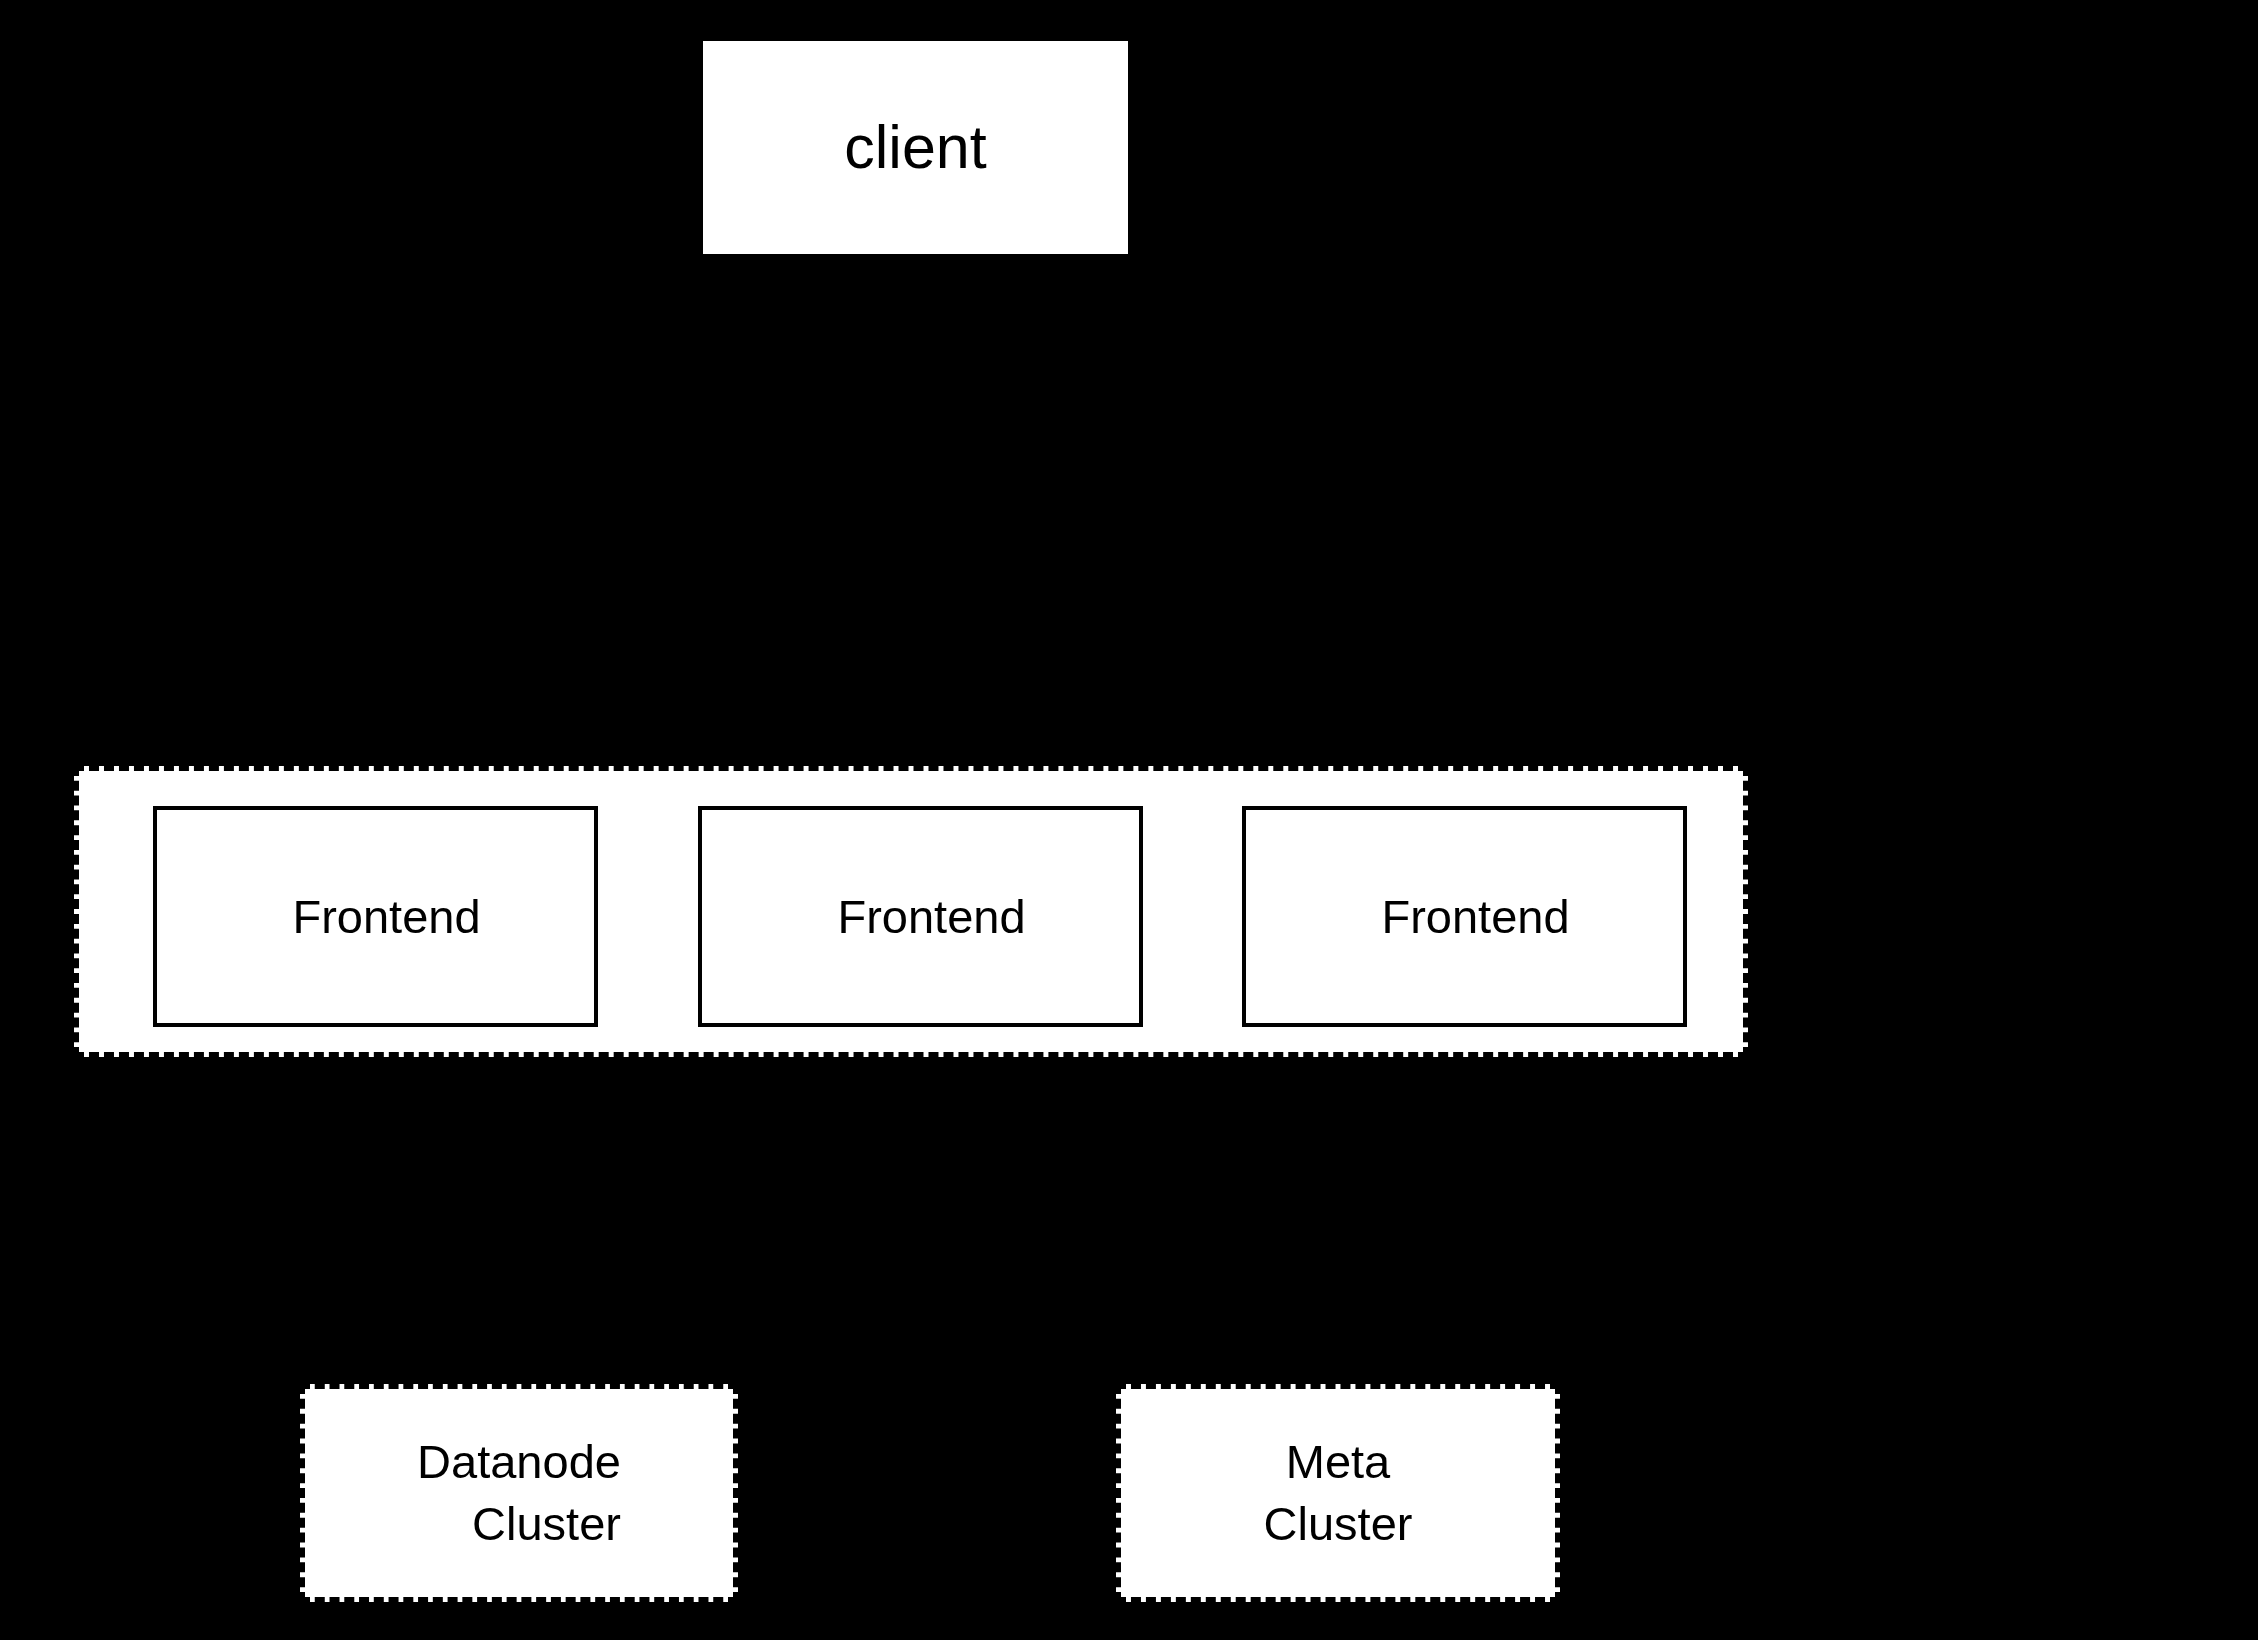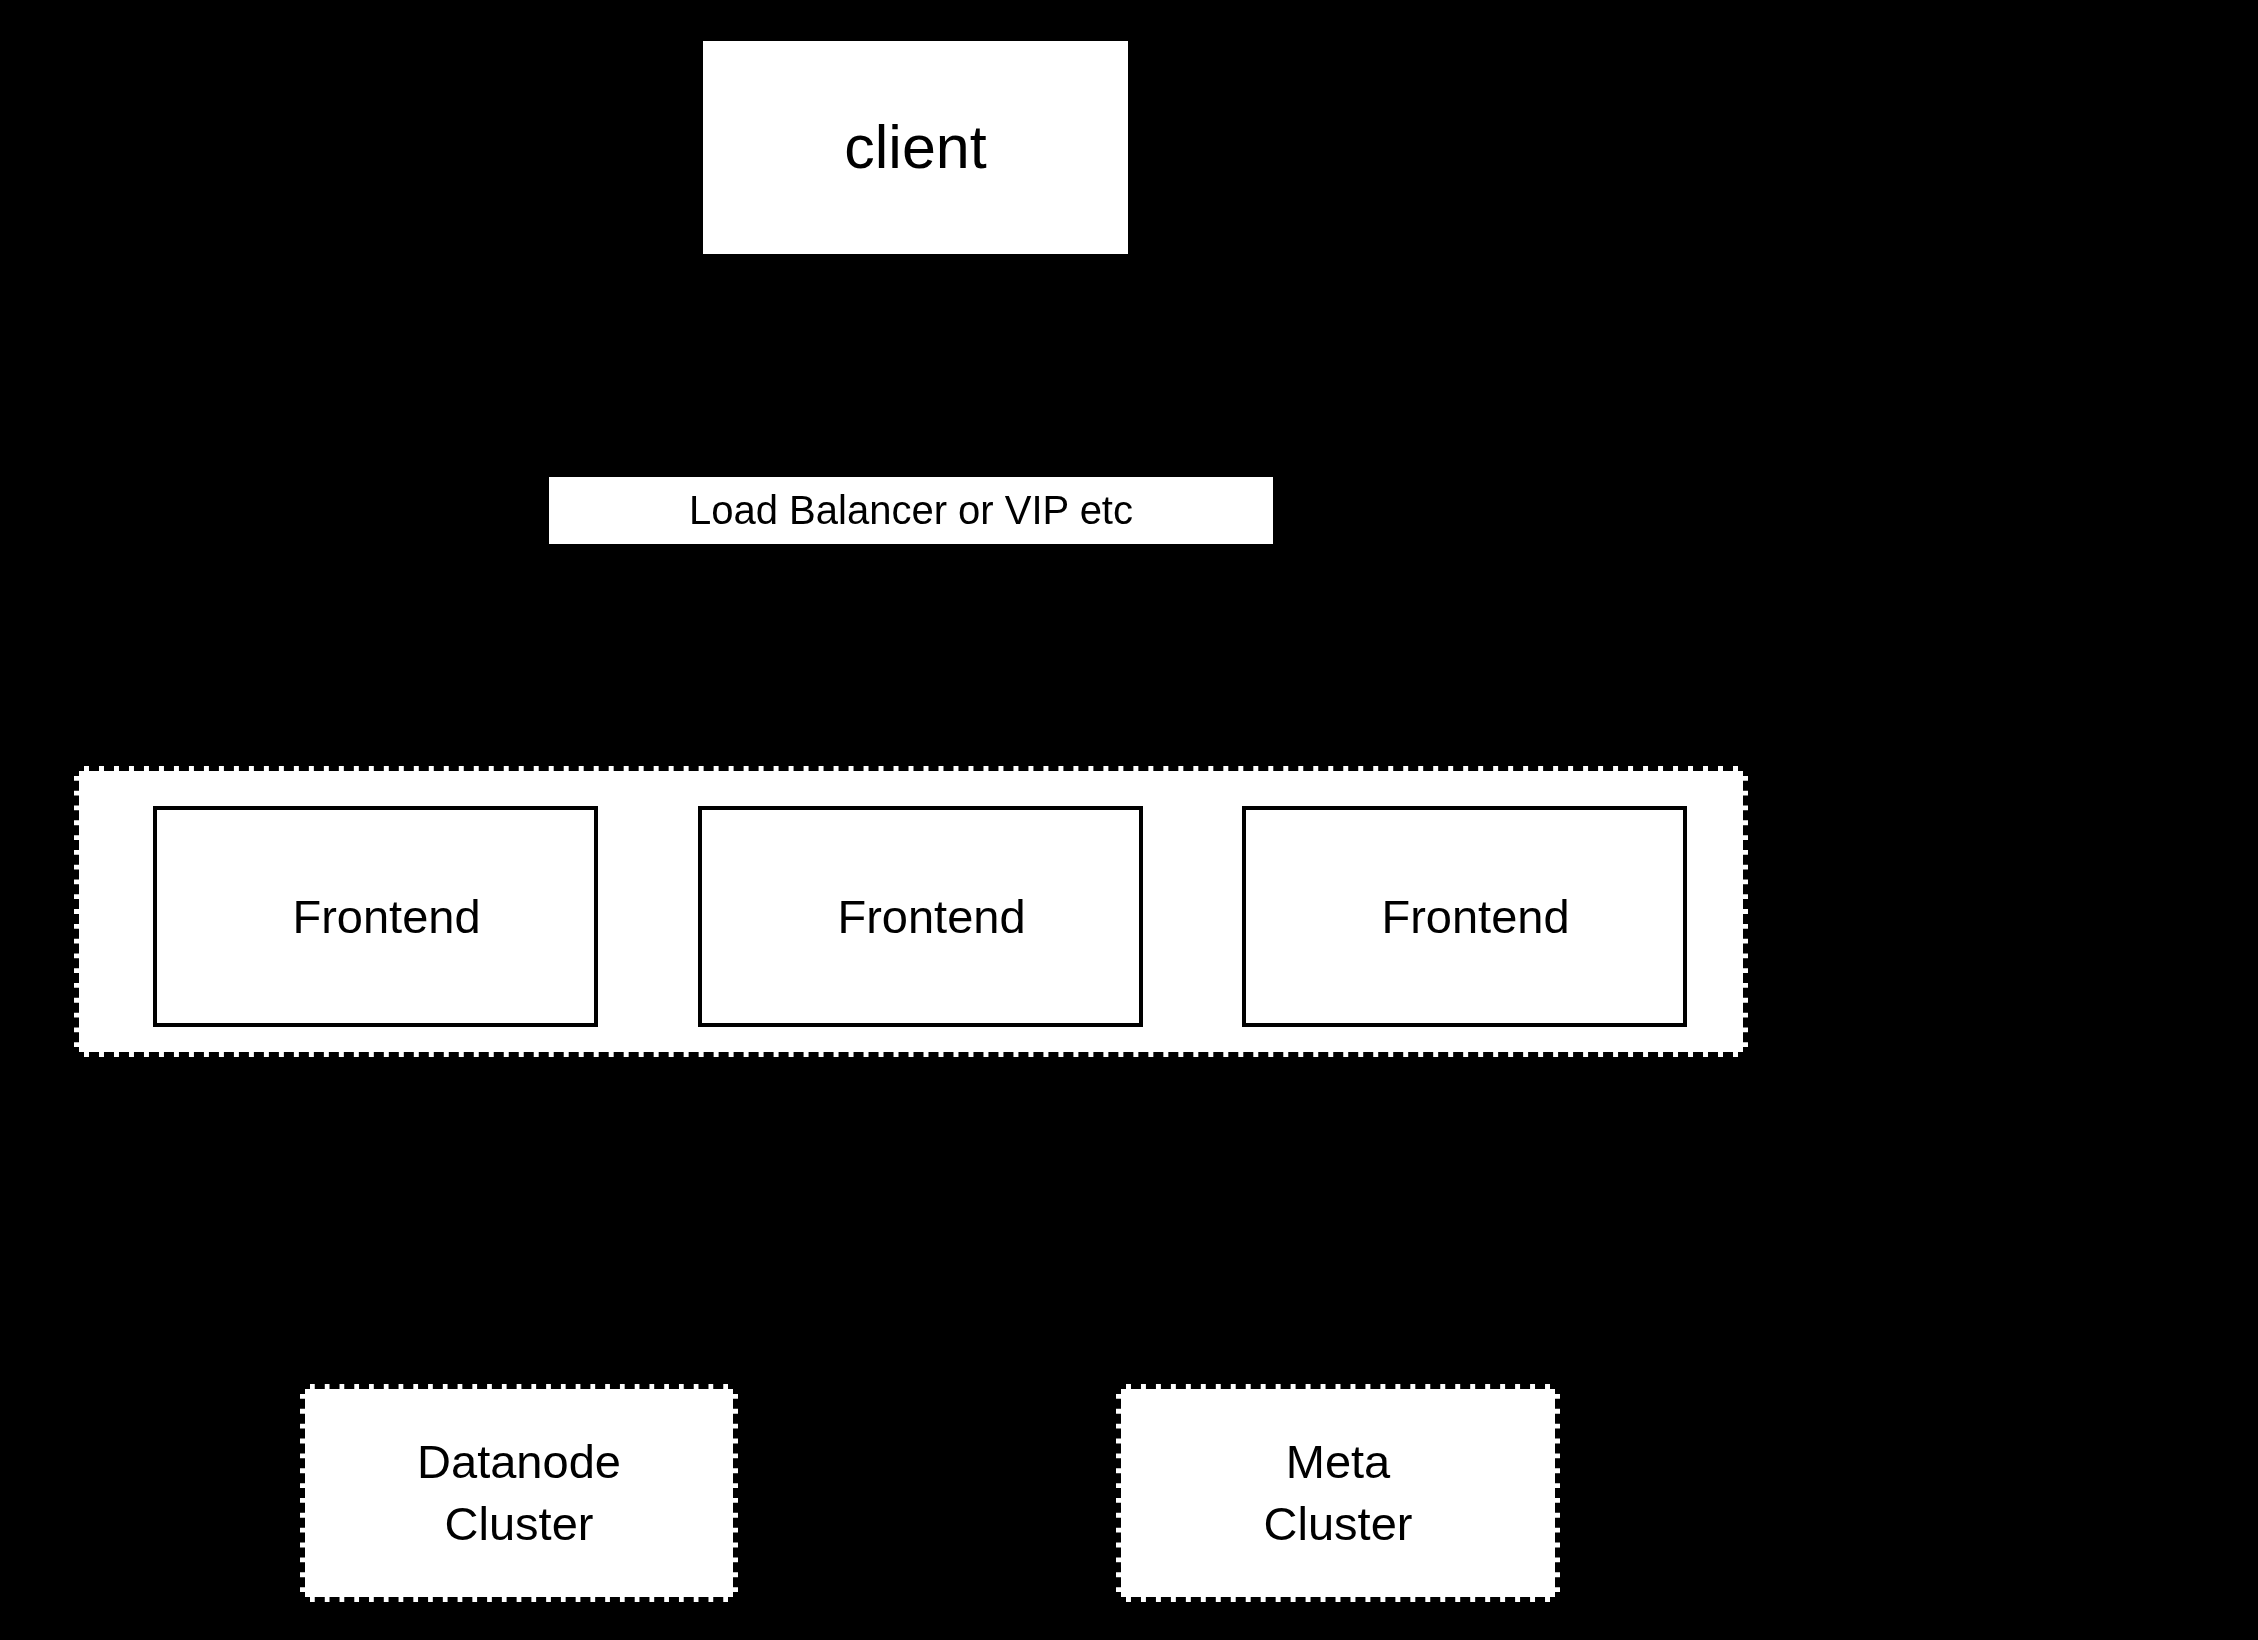--- a/index.html
+++ b/index.html
@@ -98,20 +98,21 @@
     justify-content: center;
     text-align: center;
     color: #000000;
     font-size: 47px;
     line-height: 1.32;
     white-space: pre-line;
   }
   .datanode-cluster {
     left: 300px;
     width: 438px;
+    text-align: right;
   }
   .meta-cluster {
     left: 1116px;
     width: 444px;
   }
 
   
   .connector {
     position: absolute;
     background: #000000;
@@ -124,21 +125,20 @@
 
   <div class="connector" style="left:914px; top:255px; width:3.6px; height:222px;"></div>
 
   <div class="connector" style="left:909px; top:545px; width:3.6px; height:220px;"></div>
 
   <div class="connector" style="left:517px; top:1056px; width:3.6px; height:327px;"></div>
   <div class="connector" style="left:1336px; top:1056px; width:3.6px; height:327px;"></div>
 
   <div class="node client-box">client</div>
 
-  <div class="node lb-box">Load Balancer or VIP etc</div>
 
   <div class="frontend-group">
     <div class="frontend-box fe-1">Frontend</div>
     <div class="frontend-box fe-2">Frontend</div>
     <div class="frontend-box fe-3">Frontend</div>
   </div>
 
   <div class="cluster-box datanode-cluster">Datanode
 Cluster</div>
 

